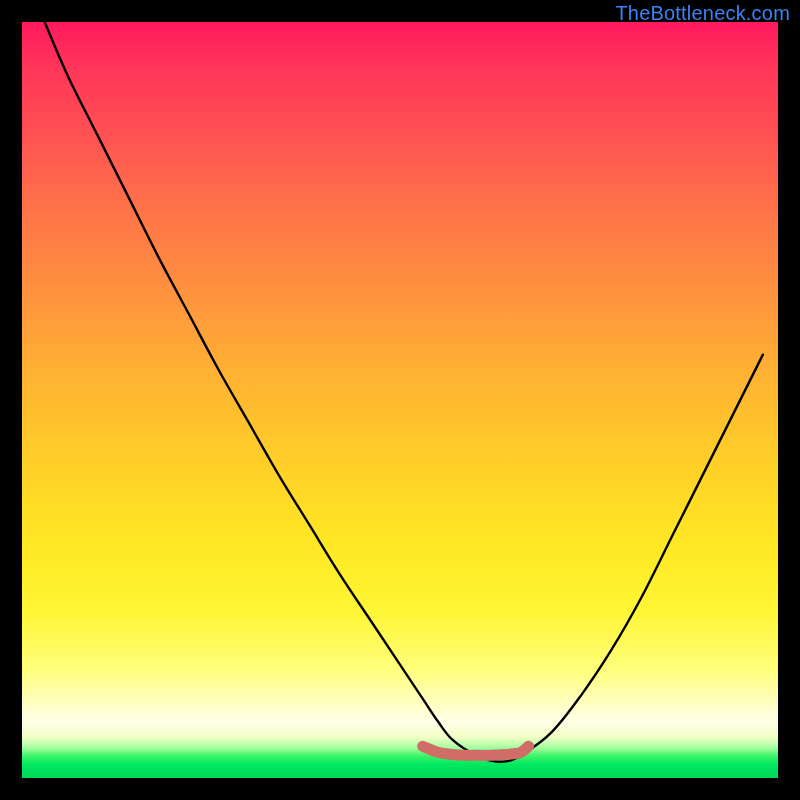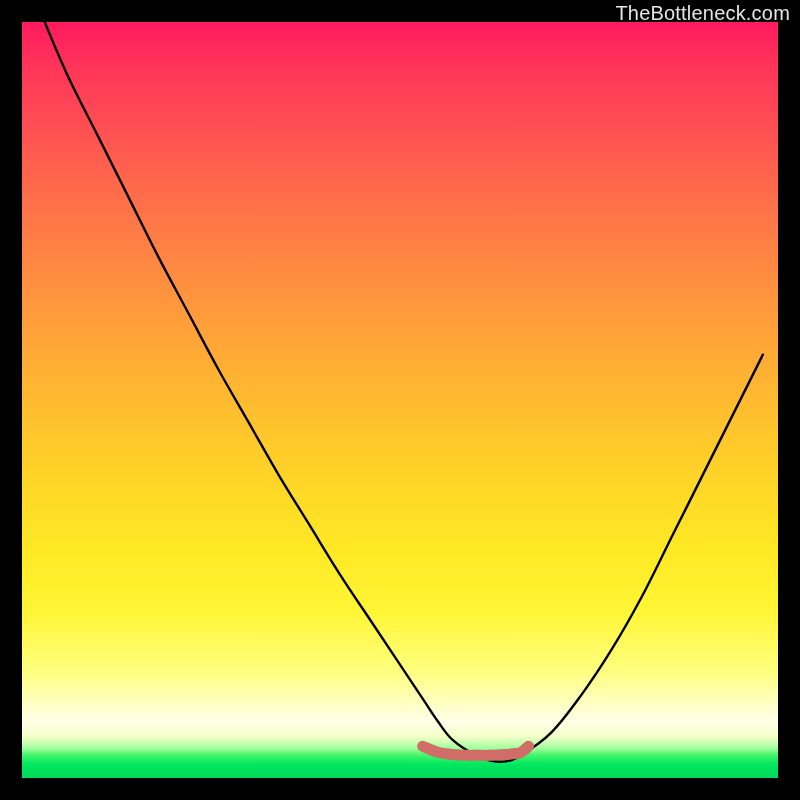--- a/index.html
+++ b/index.html
@@ -50,21 +50,21 @@
     position: absolute;
     left: 0;
     top: 0;
     width: 100%;
     height: 100%;
   }
   .watermark {
     position: absolute;
     top: 2px;
     right: 10px;
-    color: #e5e5e5;
+    color: #3b82f6;
     font-size: 20px;
     letter-spacing: 0.2px;
     font-weight: 500;
     user-select: none;
   }
 </style>
 </head>
 <body>
 
 <div class="frame">

